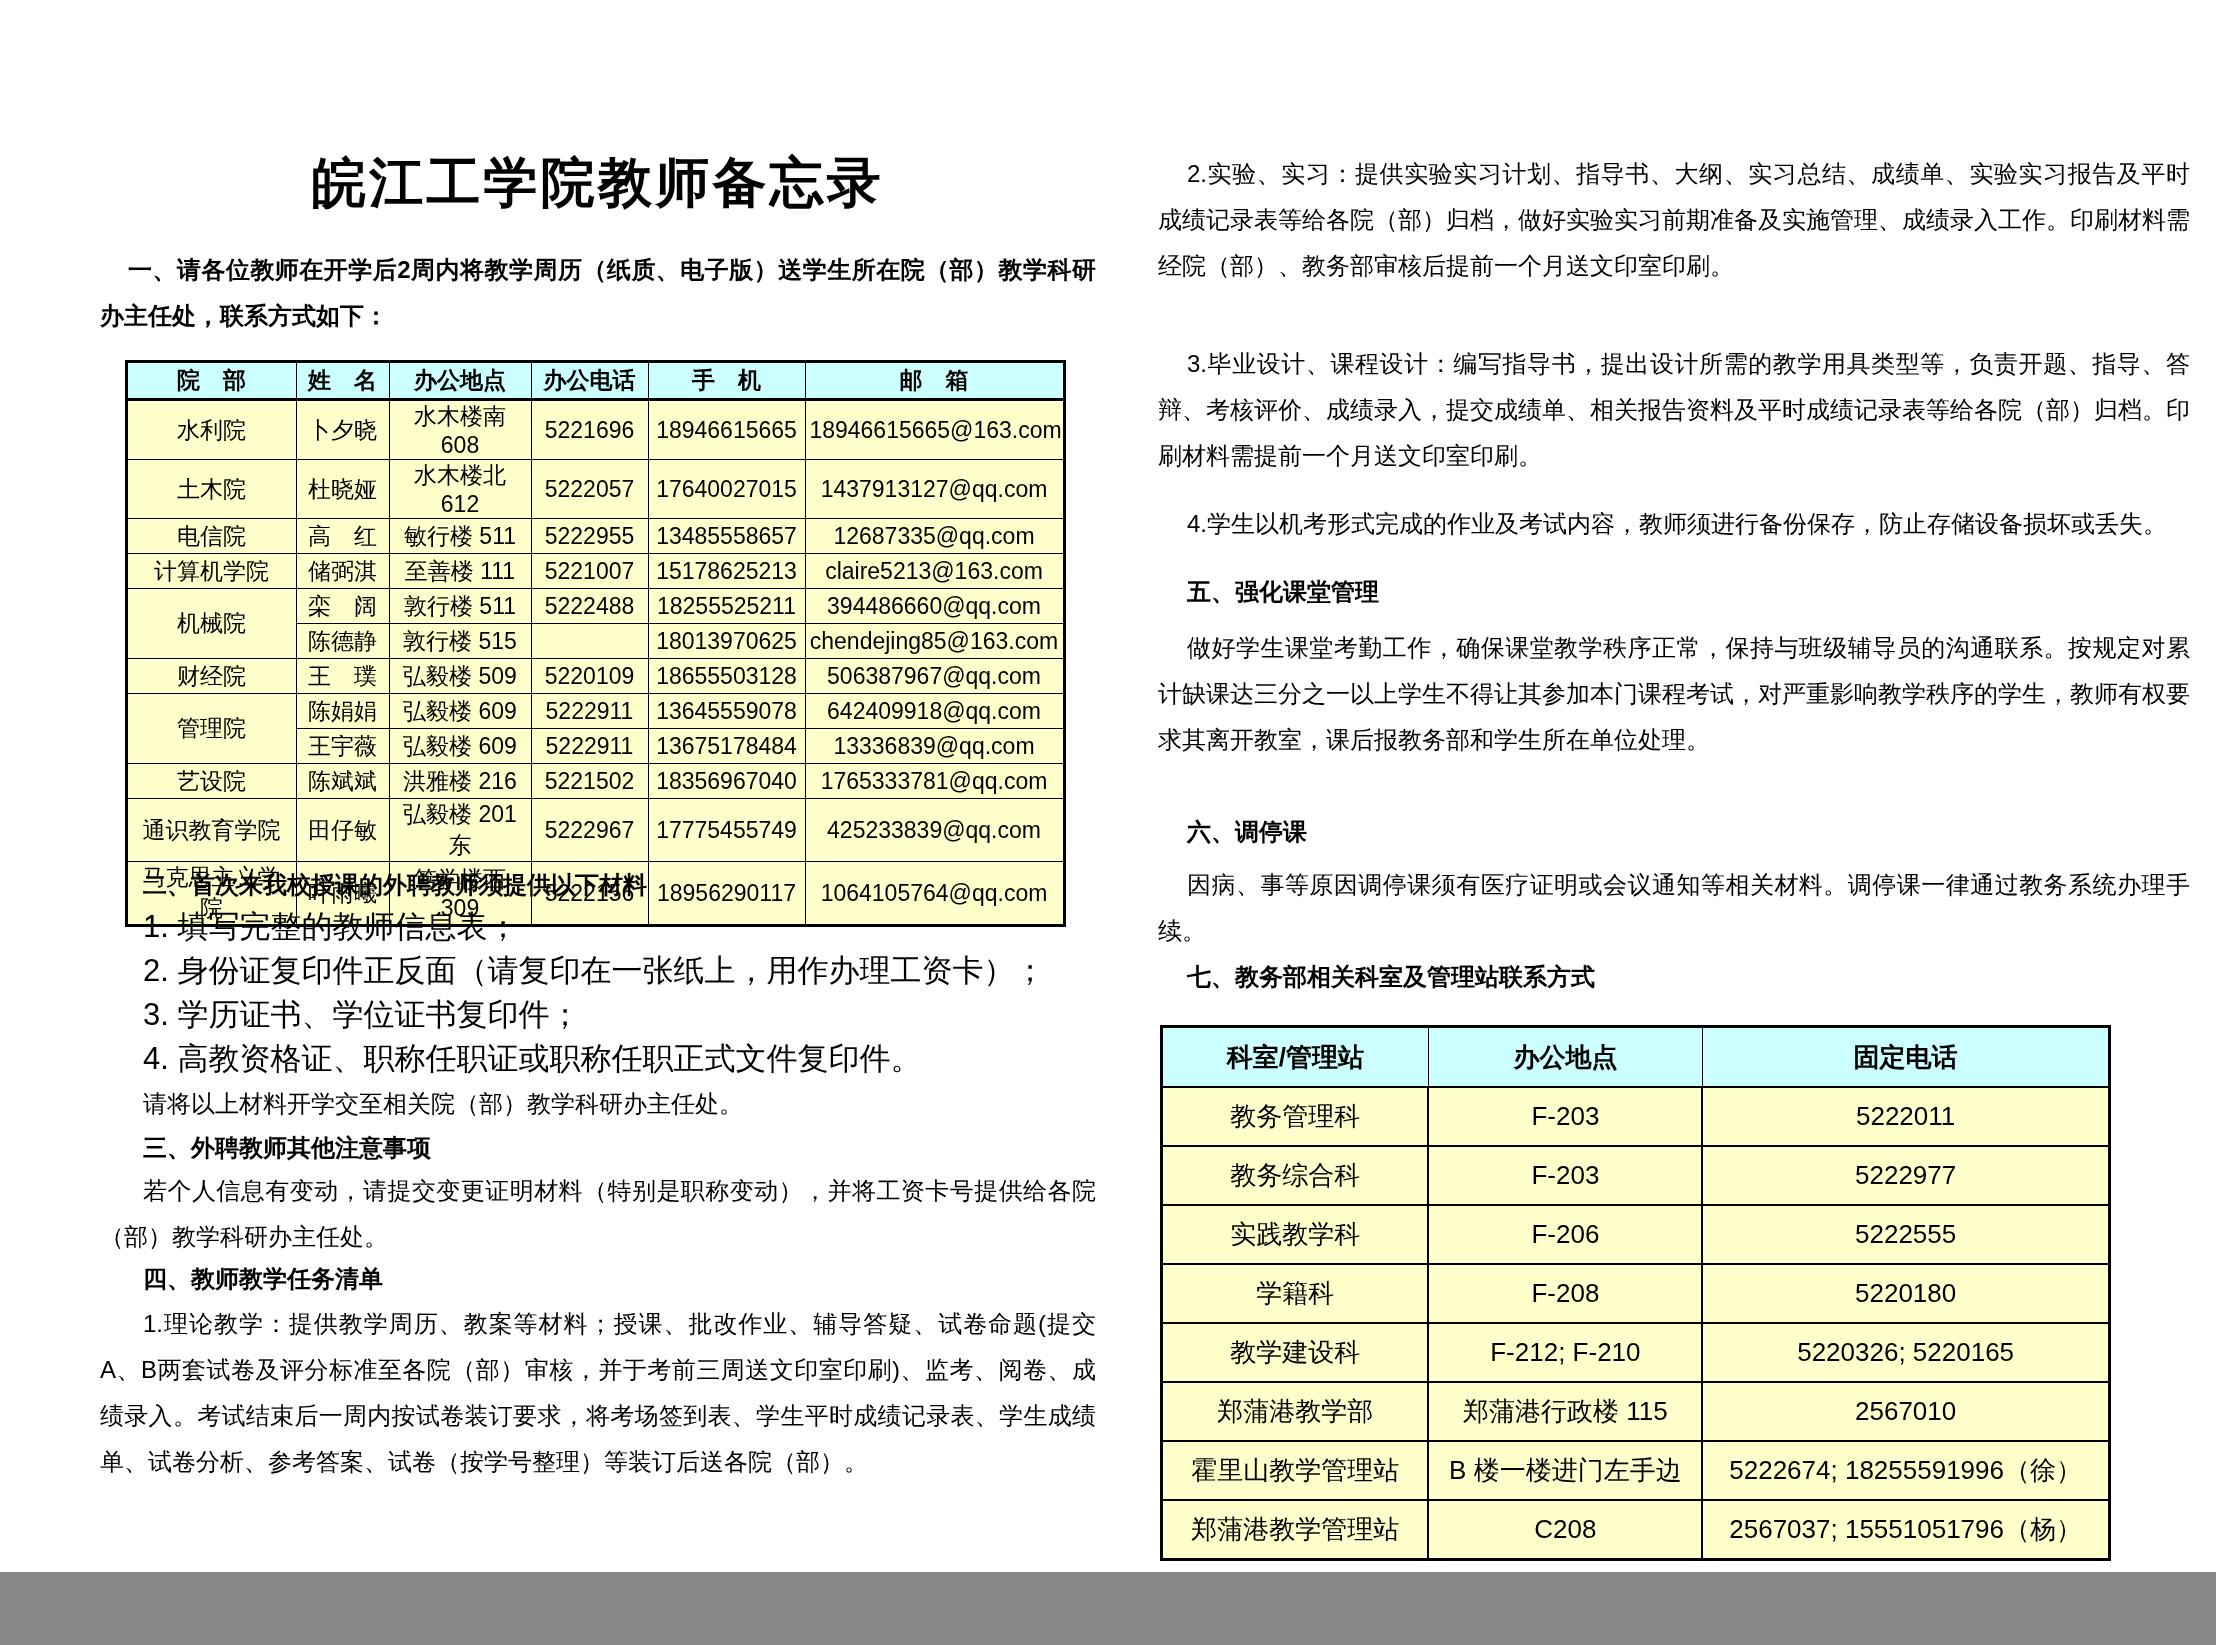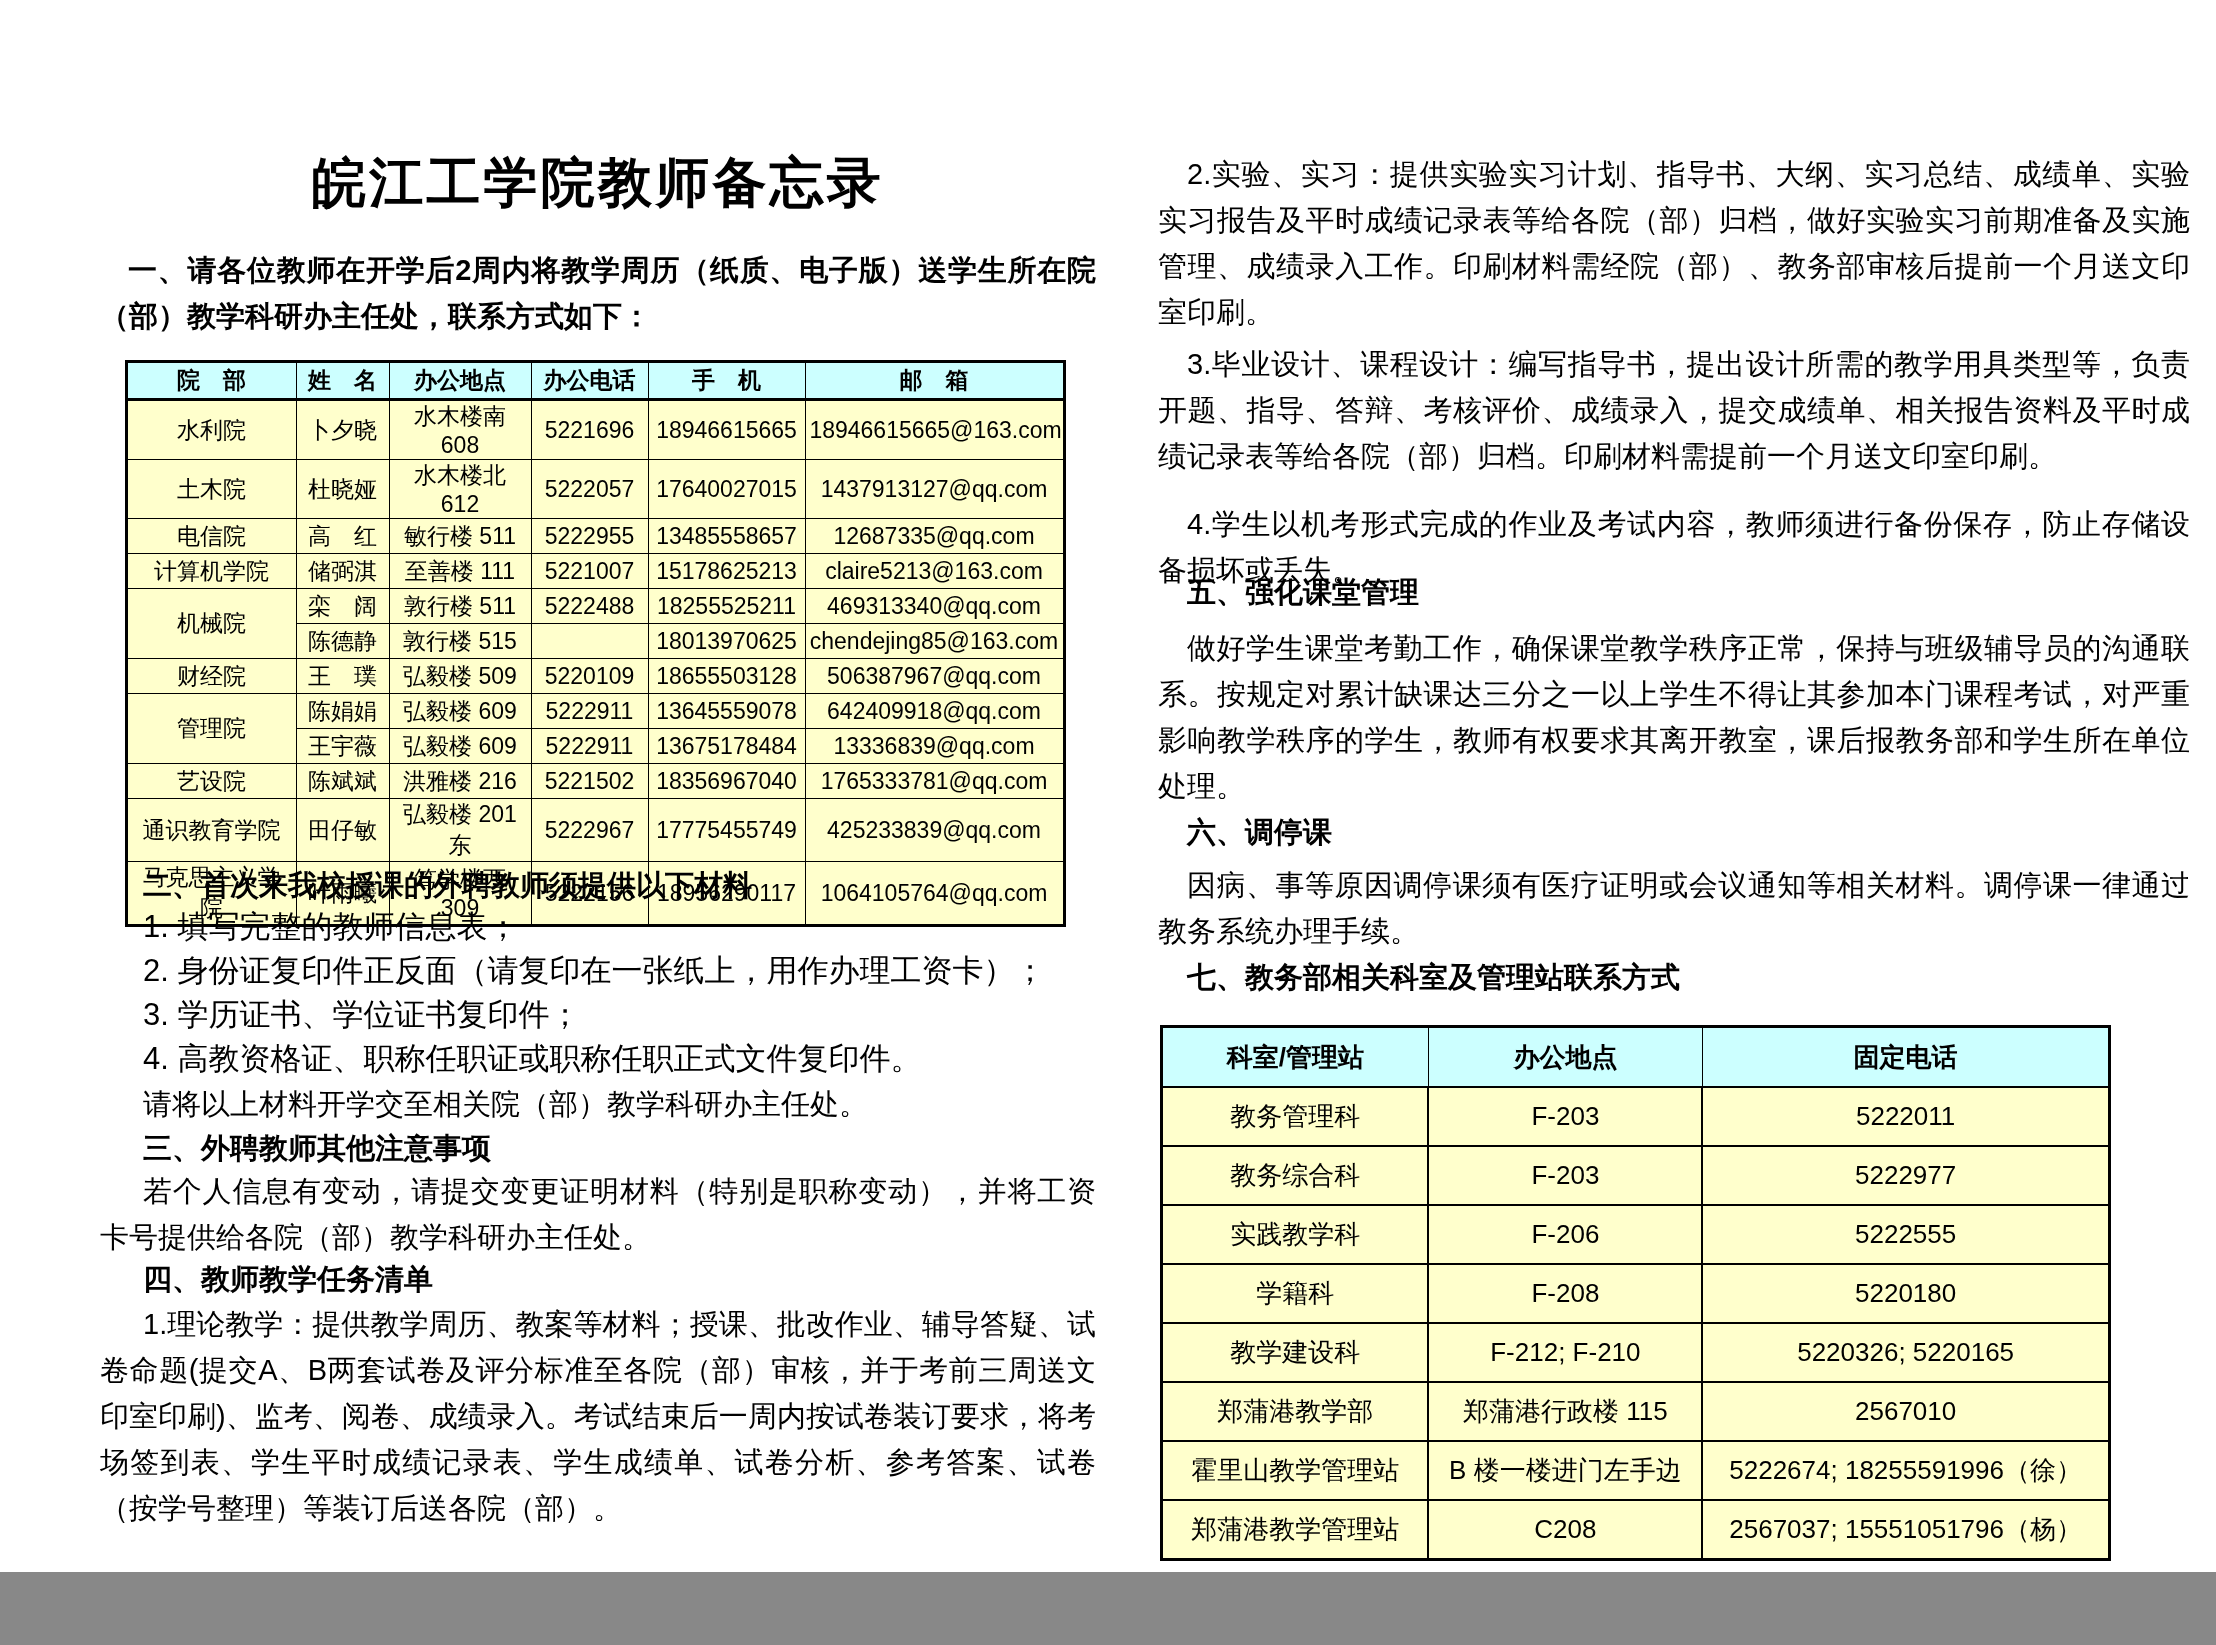--- a/index.html
+++ b/index.html
@@ -3,21 +3,21 @@
 <meta charset="utf-8">
 <style>
   html,body{margin:0;padding:0;background:#888;}
   .page{position:relative;width:2216px;height:1572px;background:#fff;color:#000;
         font-family:"Liberation Sans",sans-serif;overflow:hidden;}
   .col{position:absolute;top:0;height:100%;}
   .col-left{left:100px;width:996px;}
   .col-right{left:1158px;width:1032px;}
   .title{position:absolute;left:0;top:147px;width:100%;margin:0;text-align:center;
          font-size:54px;font-weight:bold;letter-spacing:3.2px;}
-  .blk{position:absolute;left:0;width:100%;margin:0;font-size:29px;line-height:46px;
+  .blk{position:absolute;left:0;width:100%;margin:0;font-size:24px;line-height:46px;
        text-align:justify;}
   .bold{font-weight:bold;}
   .head{font-weight:bold;text-align:left;}
   .ind-intro{text-indent:28px;}
   .ind-l{text-indent:43px;}
   .ind-r{text-indent:29px;}
   .list{position:absolute;left:0;width:100%;}
   .list .item{font-size:31px;line-height:44px;text-indent:43px;margin:0;}
   table{position:absolute;border-collapse:collapse;table-layout:fixed;
         background:var(--body-bg,#FFFFCC);}
@@ -92,21 +92,21 @@
             <td>5221007</td>
             <td>15178625213</td>
             <td>claire5213@163.com</td>
           </tr>
           <tr>
             <td rowspan="2">机械院</td>
             <td>栾　阔</td>
             <td>敦行楼 511</td>
             <td>5222488</td>
             <td>18255525211</td>
-            <td>469313340@qq.com</td>
+            <td>394486660@qq.com</td>
           </tr>
           <tr>
             <td>陈德静</td>
             <td>敦行楼 515</td>
             <td></td>
             <td>18013970625</td>
             <td>chendejing85@163.com</td>
           </tr>
           <tr>
             <td rowspan="1">财经院</td>

